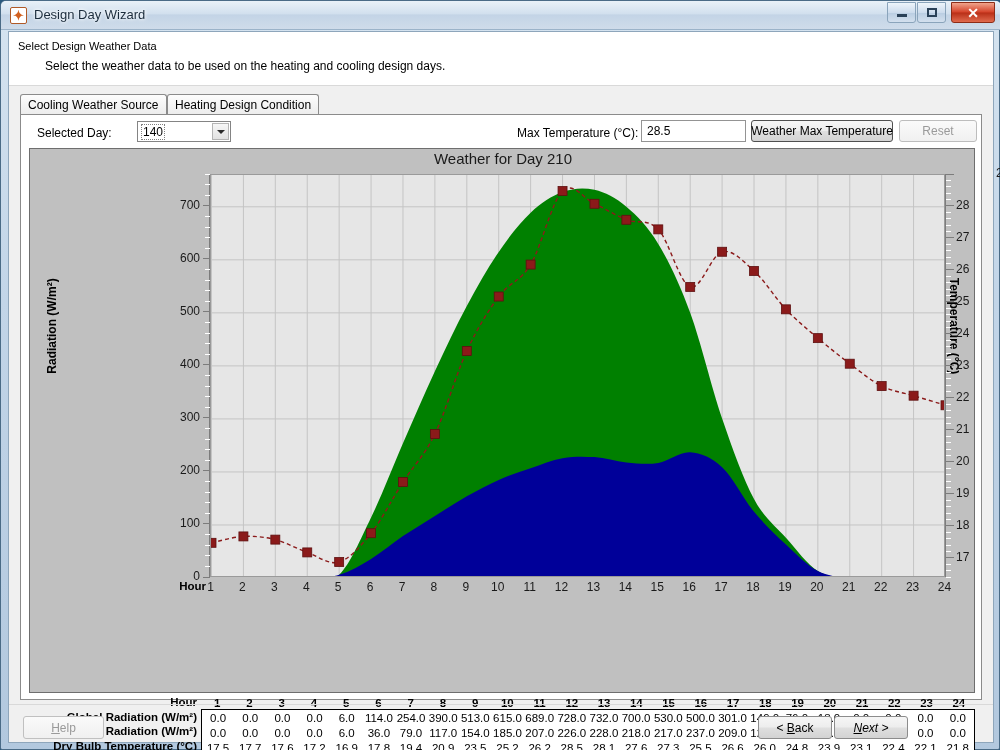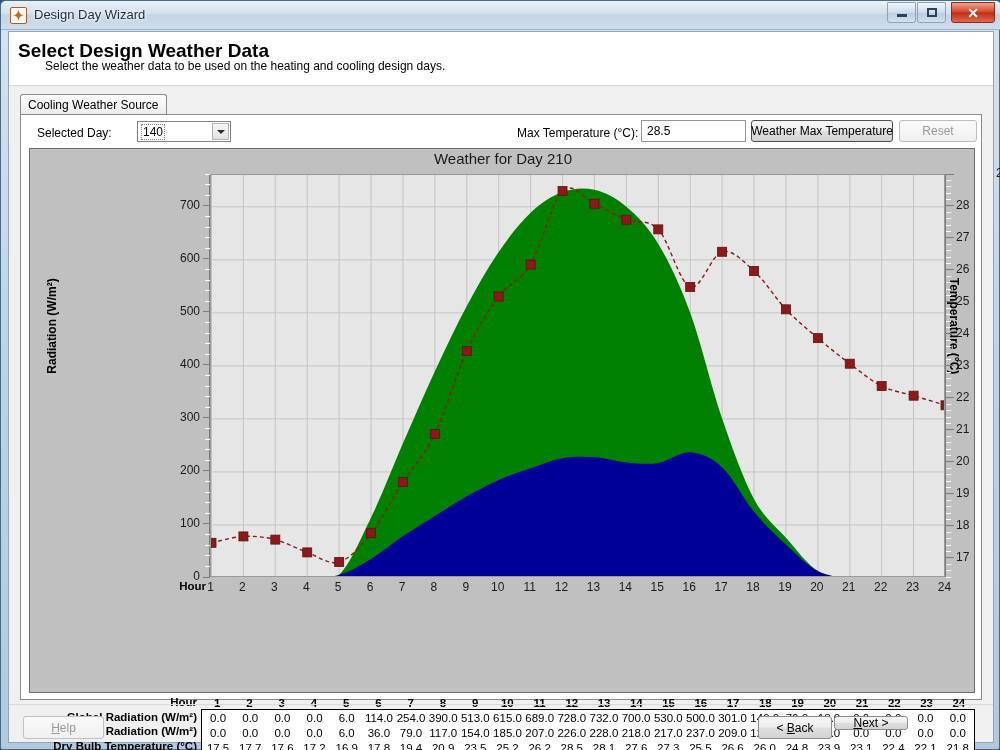--- a/index.html
+++ b/index.html
@@ -52,21 +52,21 @@
   #btn-close .g { color:#fff; font-size: 14px; font-weight: bold; font-family:"Liberation Sans",sans-serif; line-height:1; }
 
   
   #client {
     position: absolute; left: 7px; top: 30px; width: 986px; height: 712px;
     background: #f0f0f0; border: 1px solid #8ea6bb;
   }
   #header-area {
     position: absolute; left: 0; top: 0; width: 984px; height: 54px; background: #ffffff;
   }
-  #hdr-title { position:absolute; left:9px; top:8px; font-size:19px; font-weight:bold; color:#000; }
+  #hdr-title { position:absolute; left:9px; top:8px; font-size:11px; font-weight:normal; color:#000; }
   #hdr-sub   { position:absolute; left:36px; top:27px; font-size:12px; color:#000; }
   #hdr-rule  { position:absolute; left:0; top:53px; width:984px; height:1px; background:#d9d9d9; }
 
   
   #tabstrip { position:absolute; left:11px; top:62px; width:962px; height:20px; }
   .tab {
     position:absolute; top:0; height:21px; padding:0 7px;
     display:flex; align-items:center; font-size:12px; color:#000;
     background: linear-gradient(to bottom,#fdfdfd,#ececec);
     border:1px solid #8b8b8b; border-bottom:none;
@@ -162,21 +162,21 @@
   #dt-head { position:absolute; left:172px; top:0; width:774px; height:14px; }
   table.dtg { border-collapse:collapse; width:100%; table-layout:fixed; }
   table.dtg td { font-size:11.5px; color:#000; text-align:center; height:15px; padding:0; }
   table.dtg.head td { font-weight:bold; }
 
   
   #footer-rule { position:absolute; left:0; top:672px; width:984px; height:1px; background:#d9d9d9; }
   #btn-help { left:14px; top:684px; width:81px; height:23px; color:#9a9a9a;
               border-color:#c0c0c0; background:linear-gradient(to bottom,#fafafa,#f0f0f0); }
   #btn-back { left:749px; top:684px; width:74px; height:23px; }
-  #btn-next { left:825px; top:684px; width:74px; height:14px; }
+  #btn-next { left:825px; top:684px; width:74px; height:23px;font-style:italic; }
   .mn { text-decoration: underline; }
 </style>
 </head>
 <body>
 
 <div id="window">
 
   <div id="titlebar">
     <div id="app-icon">✦</div>
     <div id="title-text">Design Day Wizard</div>
@@ -195,20 +195,23 @@
 
     <div id="header-area">
       <div id="hdr-title">Select Design Weather Data</div>
       <div id="hdr-sub">Select the weather data to be used on the heating and cooling design days.</div>
       <div id="hdr-rule"></div>
     </div>
 
     <div id="tabstrip">
       <div class="tab" id="tab0" style="left: 0px; width: 147px;">
           <span>Cooling Weather Source</span>
+        </div>
+      <div class="tab" id="tab1" style="left: 147px; width: 152px;">
+          <span>Heating Design Condition</span>
         </div>
     </div>
 
     <div id="tabpage">
 
       <div id="lbl-selday">Selected Day:</div>
       <div id="combo-day">
         <span id="combo-day-val">140</span>
         <div id="combo-day-arrow">
             <div class="caret-dn"></div>

